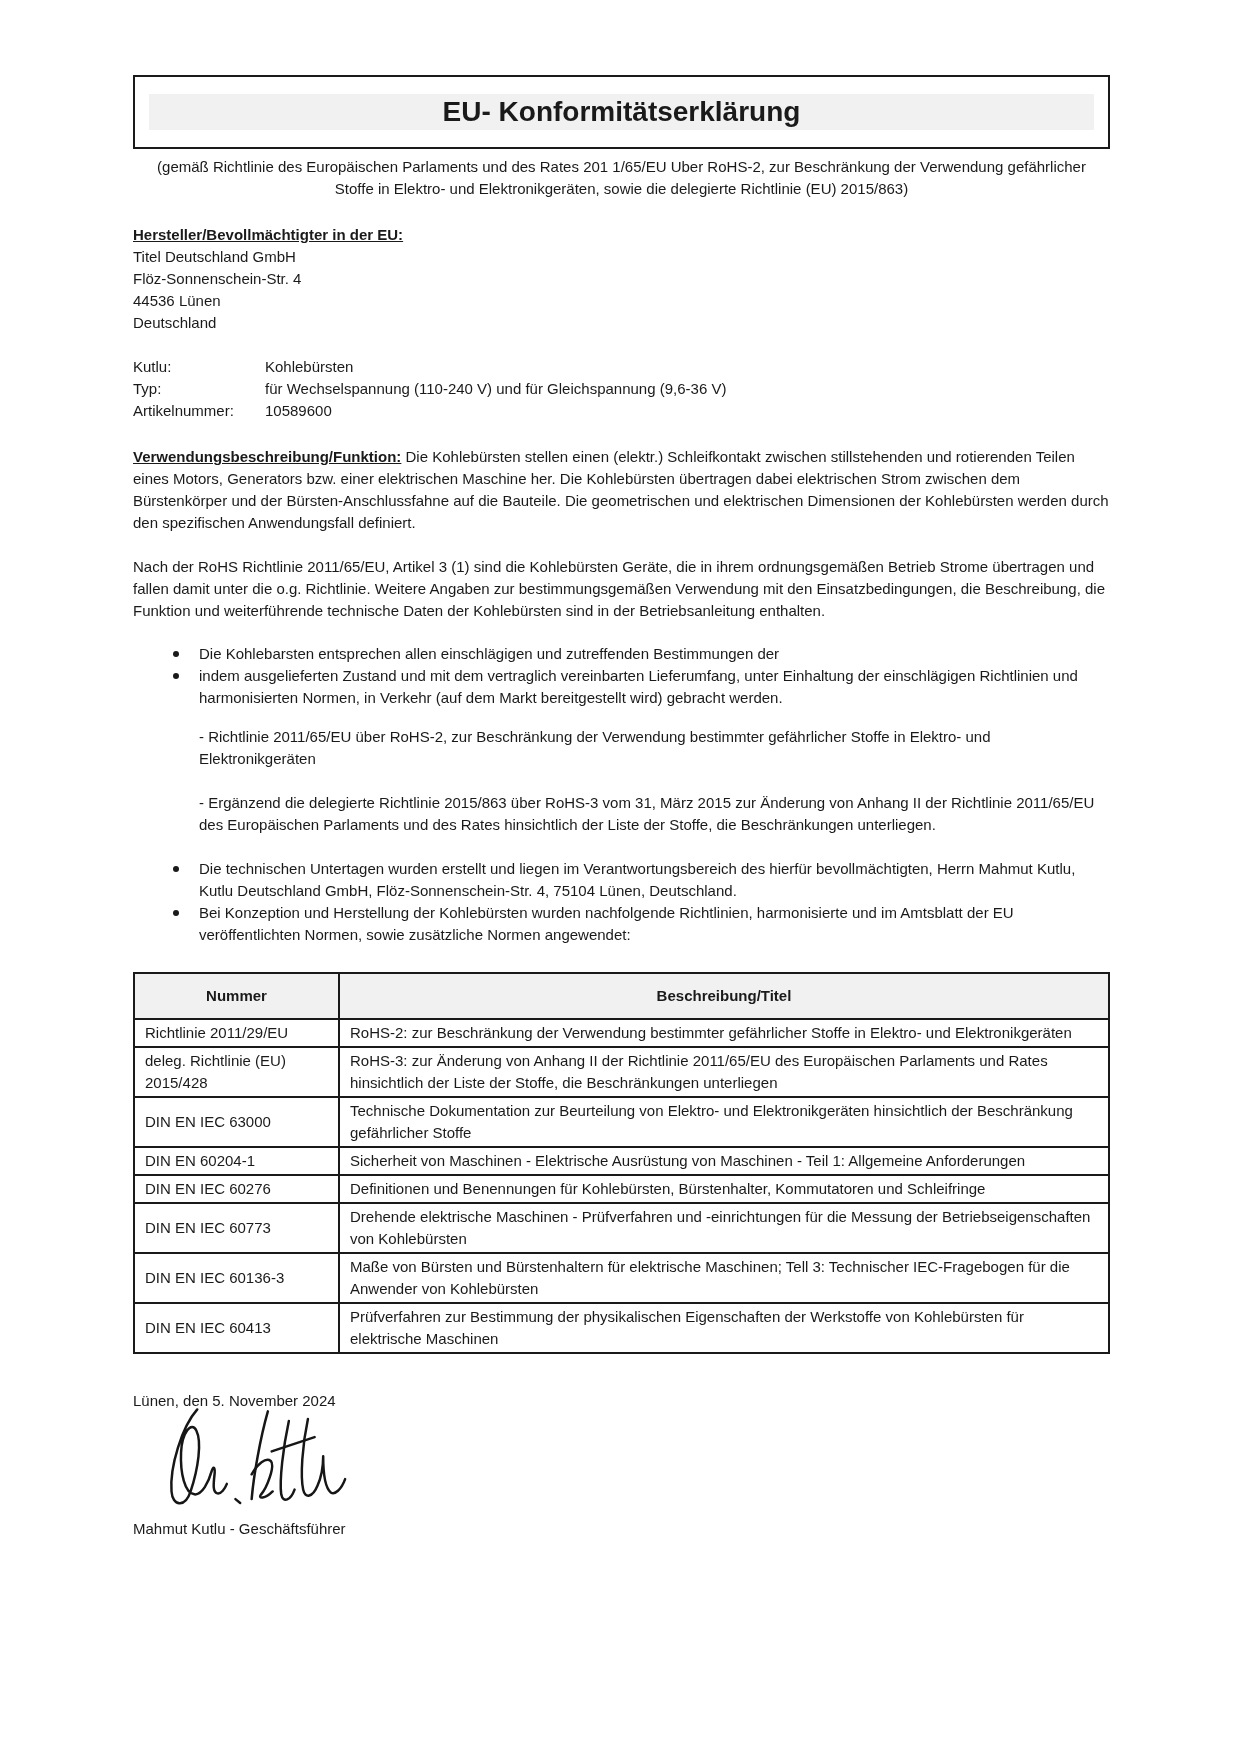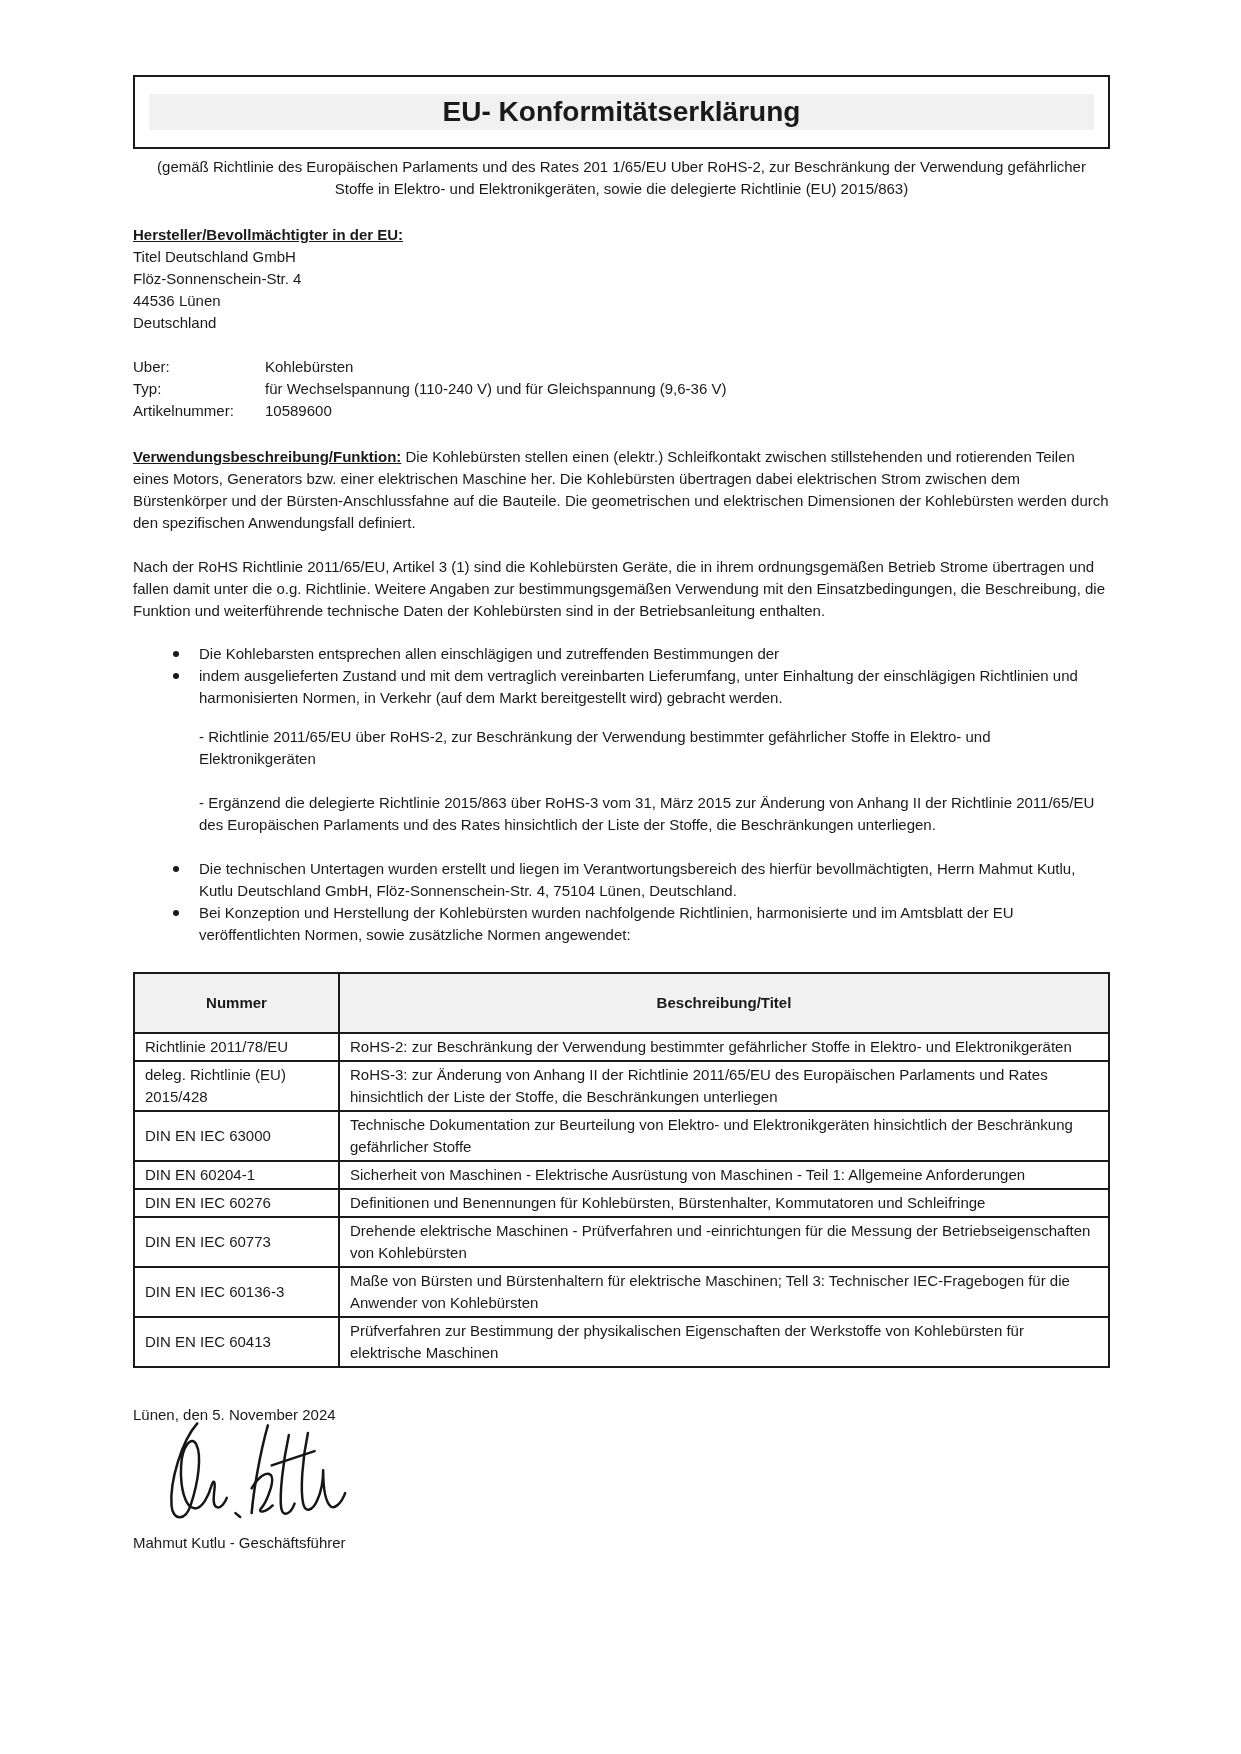--- a/index.html
+++ b/index.html
@@ -89,21 +89,21 @@
   .standards-table th, .standards-table td {
     border: 2px solid #1a1a1a;
     padding: 2px 10px;
     vertical-align: middle;
     text-align: left;
   }
   .standards-table th {
     background: #f1f1f1;
     text-align: center;
     font-weight: bold;
-    padding: 18px 10px;
+    padding: 11px 10px;
   }
   .col-number { width: 205px; }
 
   
   .footer { margin-top: 36px; }
   .sig-date { }
   .signature-wrap {
     margin-left: 18px;
     margin-top: -14px;
     height: 112px;
@@ -122,21 +122,21 @@
     <div class="subtitle">(gemäß Richtlinie des Europäischen Parlaments und des Rates 201 1/65/EU Uber RoHS-2, zur Beschränkung der Verwendung gefährlicher Stoffe in Elektro- und Elektronikgeräten, sowie die delegierte Richtlinie (EU) 2015/863)</div>
 
     <div class="mfr-heading">Hersteller/Bevollmächtigter in der EU:</div>
     <div class="mfr-line">Titel Deutschland GmbH</div>
     <div class="mfr-line">Flöz-Sonnenschein-Str. 4</div>
     <div class="mfr-line">44536 Lünen</div>
     <div class="mfr-line">Deutschland</div>
 
     <div class="product">
       <div class="product-row">
-        <span class="product-label">Uber:</span>
+        <span class="product-label">Kutlu:</span>
         <span class="product-value">Kohlebürsten</span>
       </div>
       <div class="product-row">
         <span class="product-label">Typ:</span>
         <span class="product-value">für Wechselspannung (110-240 V) und für Gleichspannung (9,6-36 V)</span>
       </div>
       <div class="product-row">
         <span class="product-label">Artikelnummer:</span>
         <span class="product-value">10589600</span>
       </div>
@@ -168,21 +168,21 @@
 
     <table class="standards-table">
       <thead>
         <tr>
           <th class="col-number">Nummer</th>
           <th>Beschreibung/Titel</th>
         </tr>
       </thead>
       <tbody>
         <tr>
-          <td>Richtlinie 2011/78/EU</td>
+          <td>Richtlinie 2011/29/EU</td>
           <td>RoHS-2: zur Beschränkung der Verwendung bestimmter gefährlicher Stoffe in Elektro- und Elektronikgeräten</td>
         </tr>
         <tr>
           <td>deleg. Richtlinie (EU) 2015/428</td>
           <td>RoHS-3: zur Änderung von Anhang II der Richtlinie 2011/65/EU des Europäischen Parlaments und Rates hinsichtlich der Liste der Stoffe, die Beschränkungen unterliegen</td>
         </tr>
         <tr>
           <td>DIN EN IEC 63000</td>
           <td>Technische Dokumentation zur Beurteilung von Elektro- und Elektronikgeräten hinsichtlich der Beschränkung gefährlicher Stoffe</td>
         </tr>

